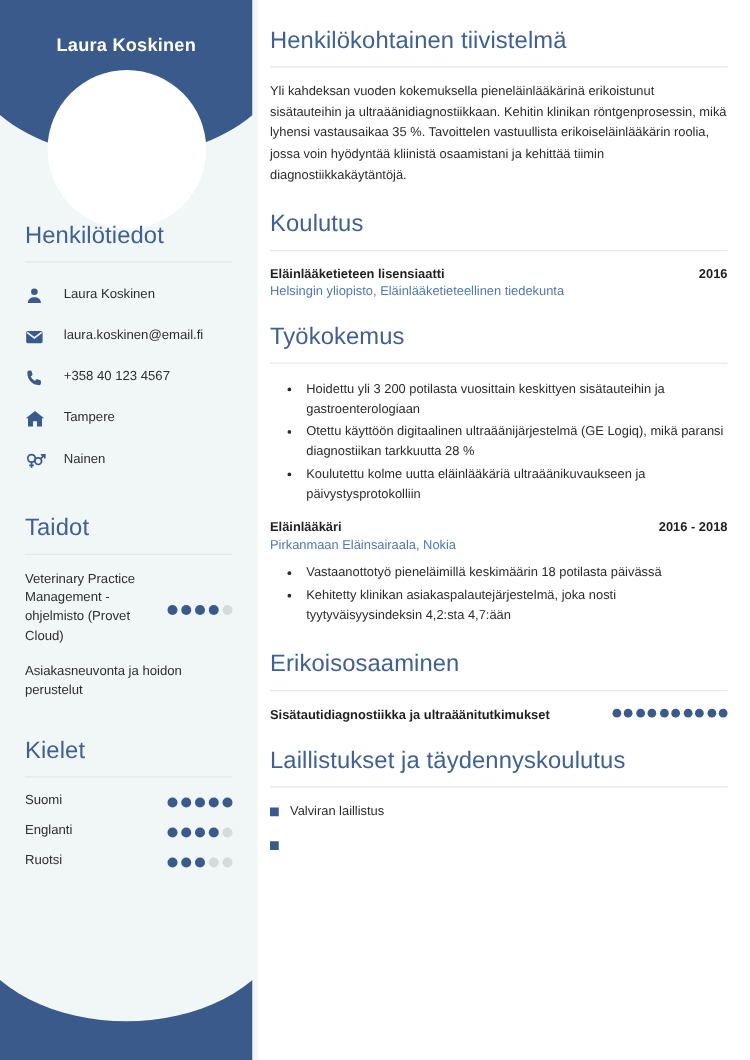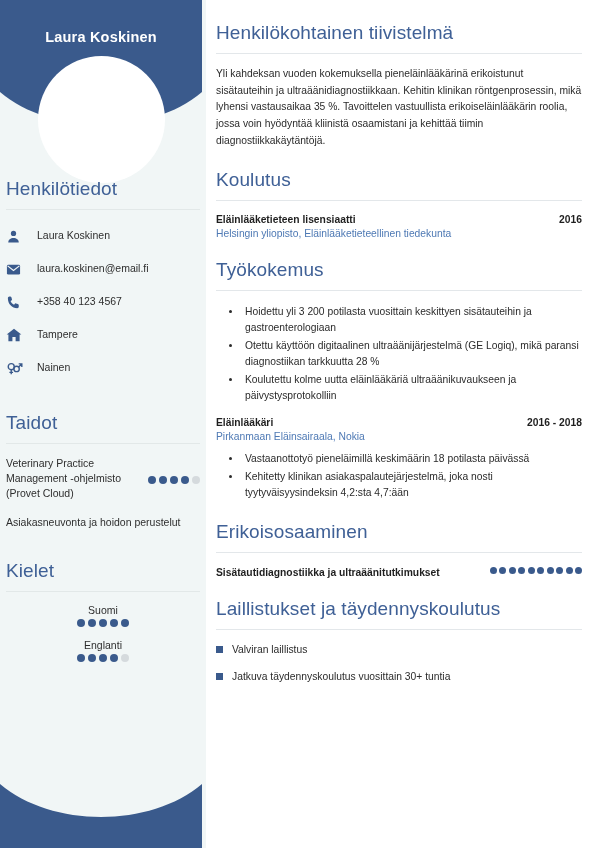--- a/index.html
+++ b/index.html
@@ -60,21 +60,21 @@
     top: 56px;
     width: 127px;
     height: 127px;
     border-radius: 50%;
     background: #ffffff;
     z-index: 3;
   }
 
   .sidebar-body {
     position: relative;
-    padding: 0 6px;
+    padding: 0 20px;
     z-index: 5;
   }
 
   .side-heading {
     color: #3f6096;
     font-size: 19px;
     font-weight: normal;
     margin-top: 30px;
     letter-spacing: 0.1px;
   }
@@ -135,21 +135,20 @@
     border-radius: 50%;
     background: #d5dadd;
   }
   .dot.on { background: #3a5a8c; }
 
   .lang-row {
     display: flex;
     align-items: center;
     justify-content: space-between;
     margin-bottom: 12px;
-    flex-direction: column;
   }
   .lang-name {
     font-size: 10.5px;
     color: #2e2e2e;
   }
 
   
   .sidebar-footer {
     position: absolute;
     left: 0;
@@ -384,20 +383,30 @@
           <span class="lang-name">Englanti</span>
           <span class="dots">
             <span class="dot on"></span>
             <span class="dot on"></span>
             <span class="dot on"></span>
             <span class="dot on"></span>
             <span class="dot"></span>
           </span>
         </div>
 
+        <div class="lang-row">
+          <span class="lang-name">Ruotsi</span>
+          <span class="dots">
+            <span class="dot on"></span>
+            <span class="dot on"></span>
+            <span class="dot on"></span>
+            <span class="dot"></span>
+            <span class="dot"></span>
+          </span>
+        </div>
       </div>
 
     </div>
 
     <svg class="sidebar-footer" viewBox="0 0 202 120" preserveAspectRatio="none">
       <path d="M0,56 C52,100 150,100 202,56 L202,120 L0,120 Z" fill="#3a5a8c"></path>
     </svg>
   </aside>
 
   <main class="main">
@@ -471,19 +480,18 @@
       <h2 class="main-heading">Laillistukset ja täydennyskoulutus</h2>
       <div class="main-rule"></div>
 
       <div class="cert-list">
         <div class="cert-row">
           <span class="cert-square"></span>
           <span class="cert-text">Valviran laillistus</span>
         </div>
         <div class="cert-row">
           <span class="cert-square"></span>
-          <span class="cert-text">Jatkuva täydennyskoulutus vuosittain 30+ tuntia</span>
         </div>
       </div>
     </section>
 
   </main>
 </div>
 
 </body></html>

